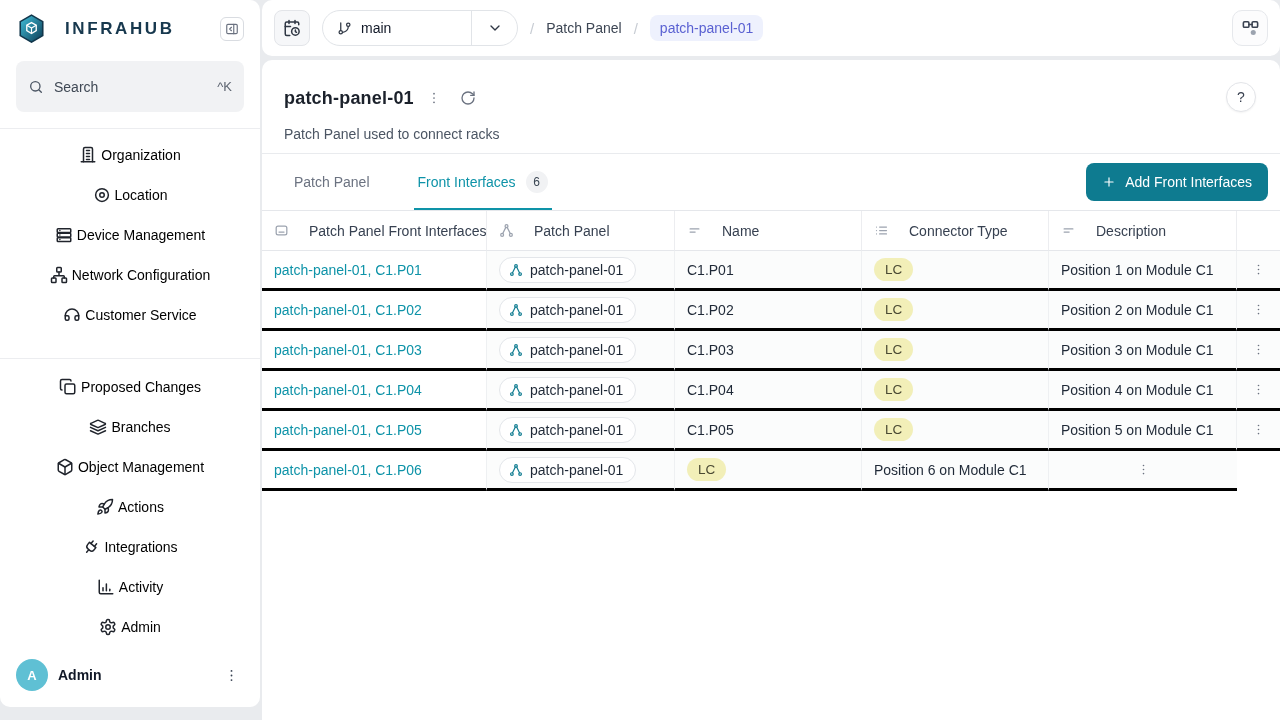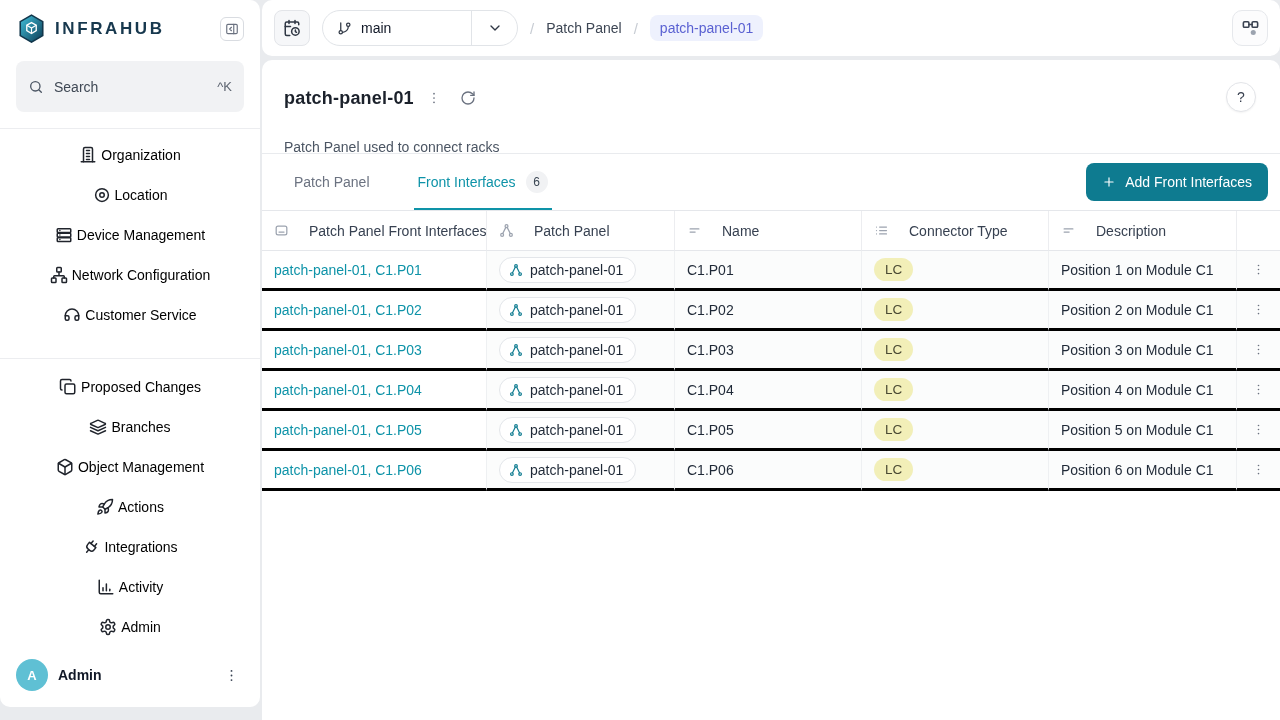--- a/index.html
+++ b/index.html
@@ -8,21 +8,21 @@
     width:1280px; height:720px; overflow:hidden; position:relative;
     background:#e9ebee; color:#1f2937;
     font-family:"Liberation Sans","DejaVu Sans",sans-serif; font-size:14px;
   }
   svg { display:block; }
   button { font-family:inherit; cursor:pointer; }
 
   
   .sidebar { position:absolute; left:0; top:0; width:260px; height:707px; background:#fff;
     border-radius:0 10px 10px 10px; display:flex; flex-direction:column; }
-  .logo-row { display:flex; align-items:center; gap:10px; padding:14px 16px 10px 18px; }
+  .logo-row { display:flex; align-items:center; gap:20px; padding:14px 16px 10px 18px; }
   .logo { width:27px; height:29px; flex:none; }
   .brand-name { font-weight:bold; font-size:17px; letter-spacing:2.6px; color:#17384e; }
   .collapse-btn { margin-left:auto; width:24px; height:24px; border:1px solid #d9dce1; border-radius:6px;
     background:#fff; color:#6b7280; display:flex; align-items:center; justify-content:center; padding:0; }
   .collapse-btn svg { width:14px; height:14px; }
   .search-box { margin:8px 16px 16px; height:52px; background:#f1f2f4; border-radius:8px;
     display:flex; align-items:center; gap:10px; padding:0 12px; color:#3f4854; cursor:pointer; }
   .search-box svg { width:16px; height:16px; color:#4b5563; }
   .search-kbd { margin-left:auto; color:#5f6672; font-size:13px; }
   .sidebar-divider { border-top:1px solid #ecedf0; }
@@ -64,21 +64,21 @@
 
   
   .main-card { position:absolute; left:262px; top:60px; width:1018px; height:660px; background:#fff;
     border-radius:10px 10px 0 0; overflow:hidden; }
   .card-head { position:relative; height:94px; padding:24px 24px 0 22px; border-bottom:1px solid #e9ebee; }
   .title-row { display:flex; align-items:center; gap:6px; }
   .page-title { margin:0; font-size:18px; font-weight:700; color:#1b212b; letter-spacing:.2px; }
   .head-icon-btn { border:none; background:none; color:#6b7280; width:28px; height:28px; padding:0;
     display:flex; align-items:center; justify-content:center; }
   .head-icon-btn svg { width:16px; height:16px; }
-  .page-desc { margin:27px 0 0; color:#4b5563; }
+  .page-desc { margin:14px 0 0; color:#4b5563; }
   .help-btn { position:absolute; right:24px; top:22px; width:30px; height:30px; border-radius:50%;
     border:1px solid #e3e5e9; background:#fff; color:#394150; font-size:14px;
     box-shadow:0 1px 2px rgba(0,0,0,.05); }
 
   .tabs-row { display:flex; align-items:center; height:56px; padding:0 12px 0 28px; }
   .tabs { display:flex; gap:40px; height:100%; }
   .tab { display:flex; align-items:center; gap:10px; color:#6b7280; font-weight:500; cursor:pointer;
     border-bottom:2px solid transparent; padding:2px 4px 0; }
   .tab.active { color:var(--tab-active,#0e93a8); border-bottom-color:var(--tab-active,#0e93a8); }
   .tab-count { background:#f1f2f4; color:#3b4754; min-width:22px; height:22px; border-radius:999px;
@@ -640,21 +640,20 @@
               <svg viewBox="0 0 24 24" fill="none" stroke="currentColor" stroke-width="2" stroke-linecap="round" stroke-linejoin="round">
                 <circle cx="12" cy="5" r="2.3"></circle>
                 <circle cx="5" cy="19" r="2.3"></circle>
                 <circle cx="19" cy="19" r="2.3"></circle>
                 <path d="M10.9 7 6 16.9M13.1 7 18 16.9"></path>
               </svg>
             </span>
             <span>patch-panel-01</span>
           </span>
         </div>
-        <div class="td">C1.P06</div>
         <div class="td">
           <span class="lc-badge">LC</span>
         </div>
         <div class="td">Position 6 on Module C1</div>
         <div class="td menu-cell">
           <button class="row-menu-btn">
             <span>
               <svg viewBox="0 0 24 24" fill="none" stroke="currentColor" stroke-width="2" stroke-linecap="round" stroke-linejoin="round">
                 <circle cx="12" cy="5.5" r="1.3" fill="currentColor" stroke="none"></circle>
                 <circle cx="12" cy="12" r="1.3" fill="currentColor" stroke="none"></circle>

